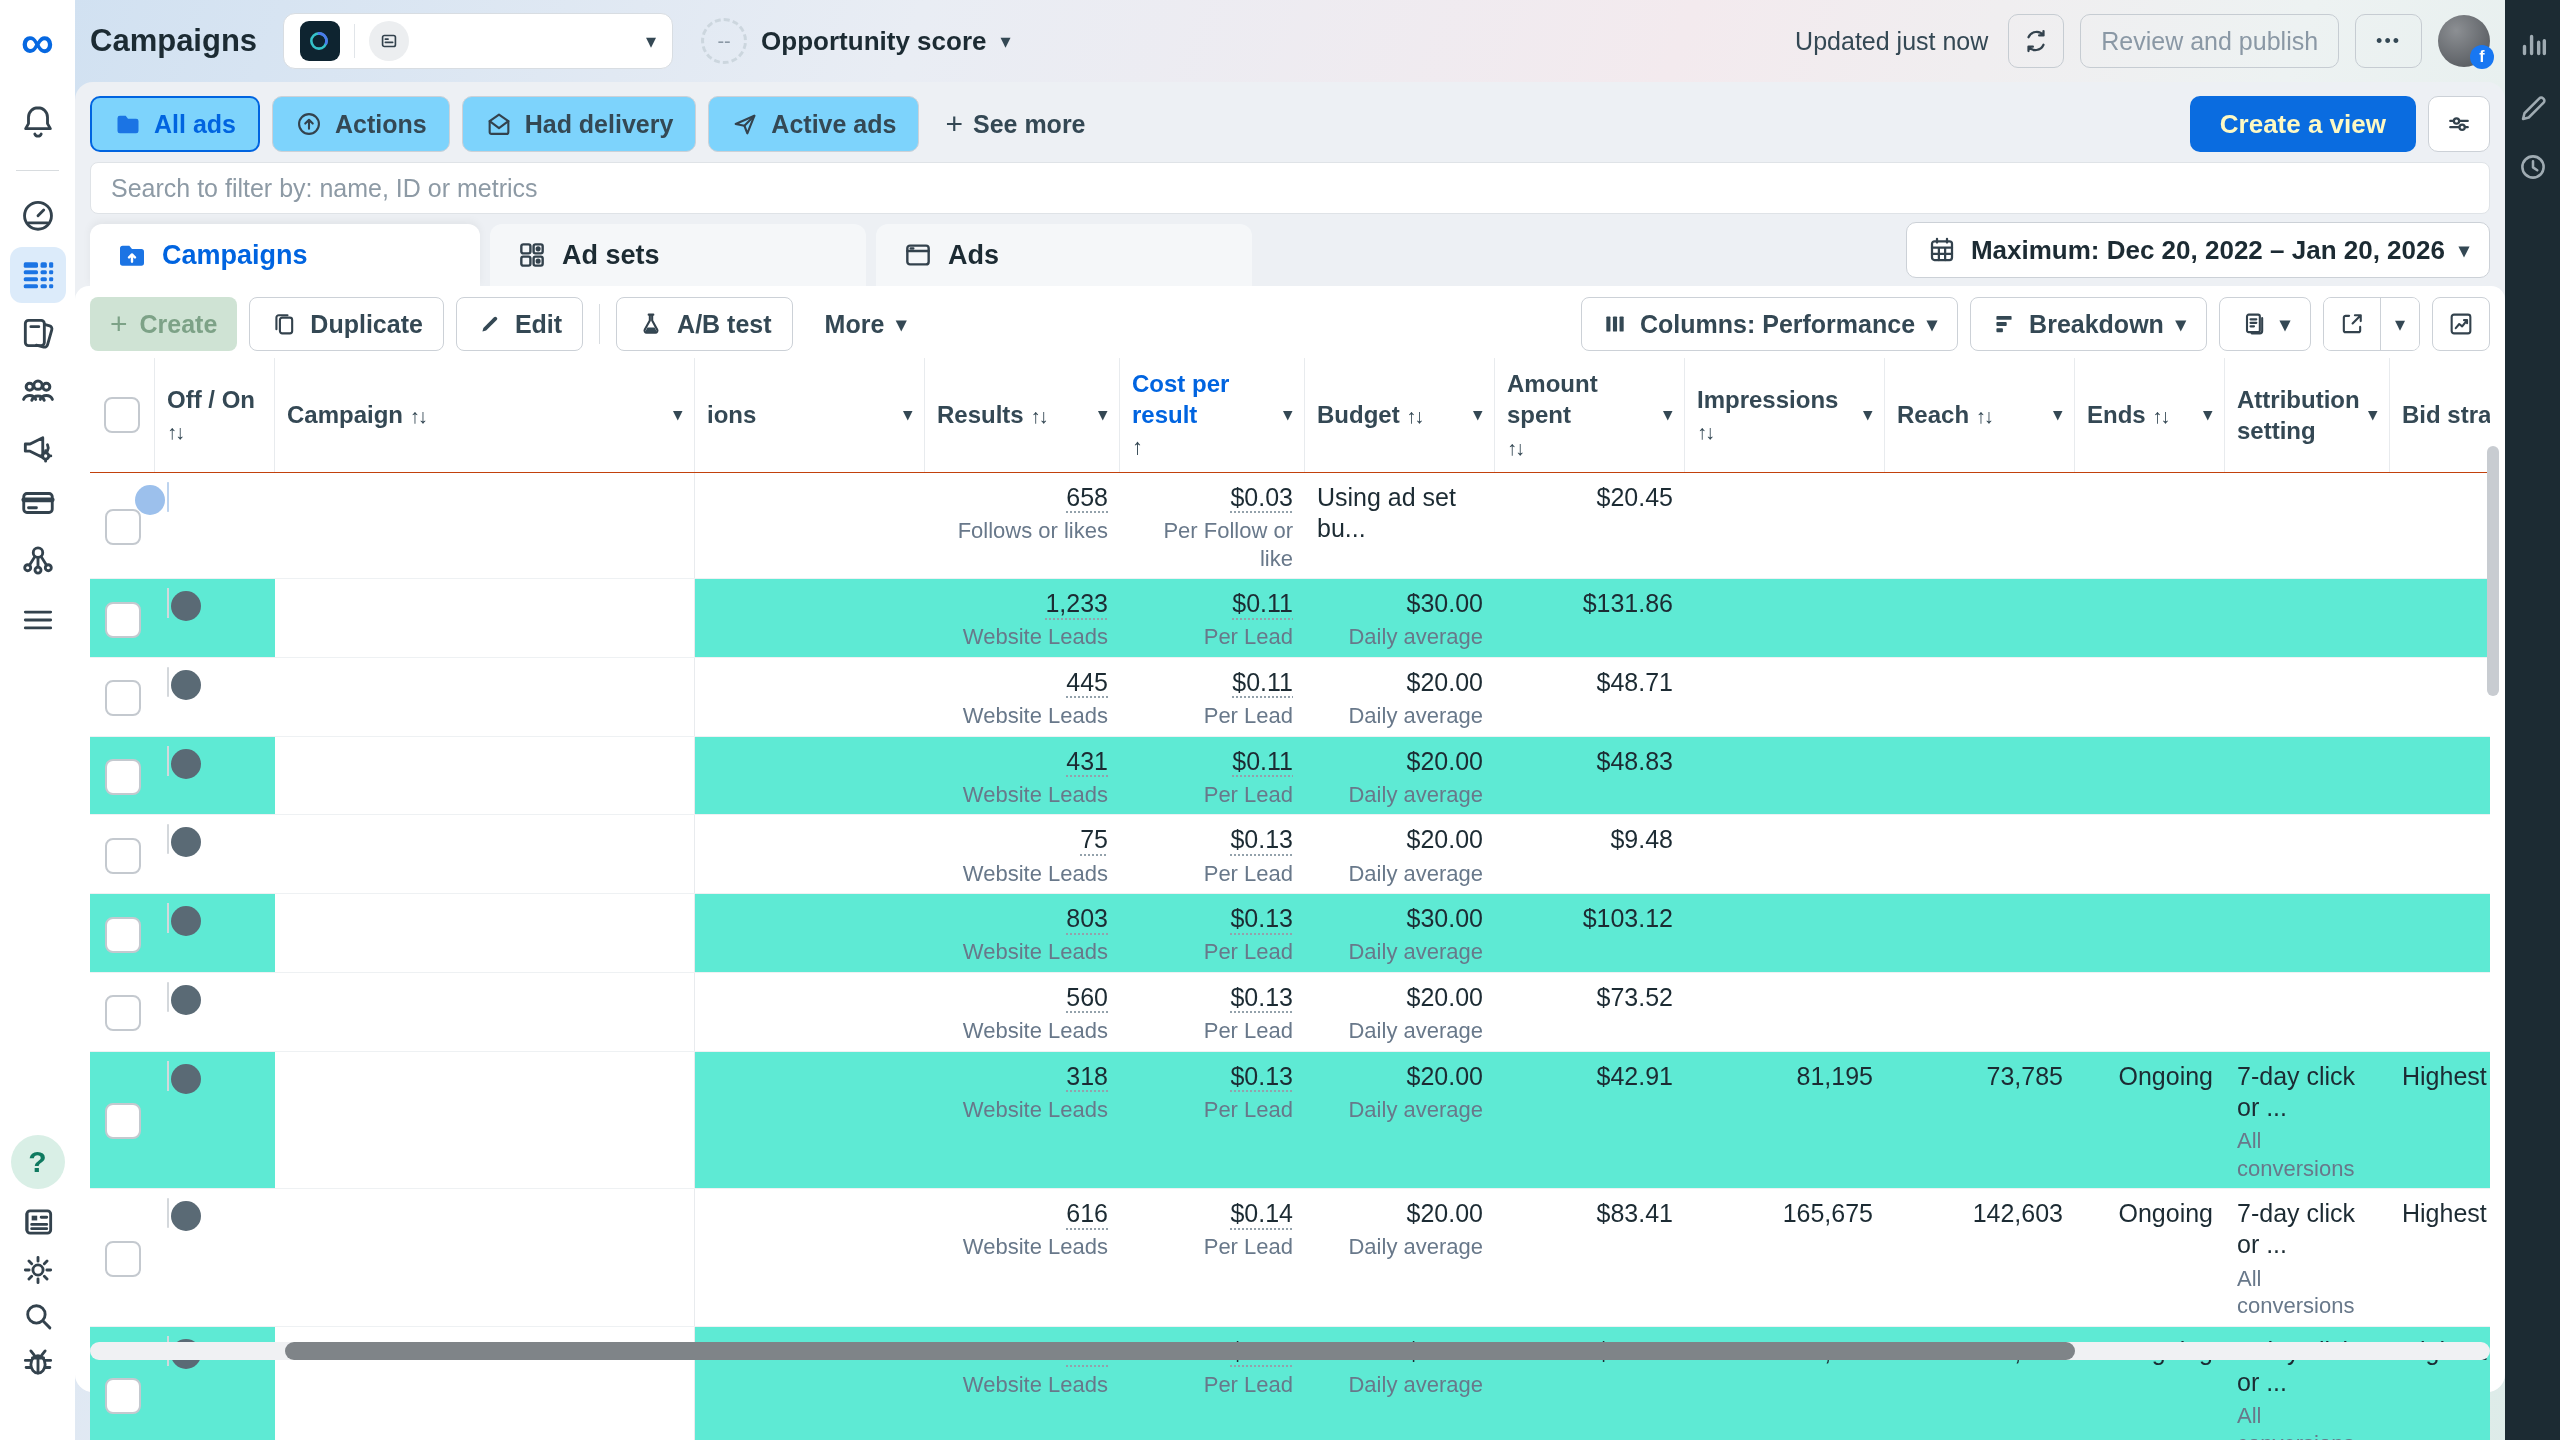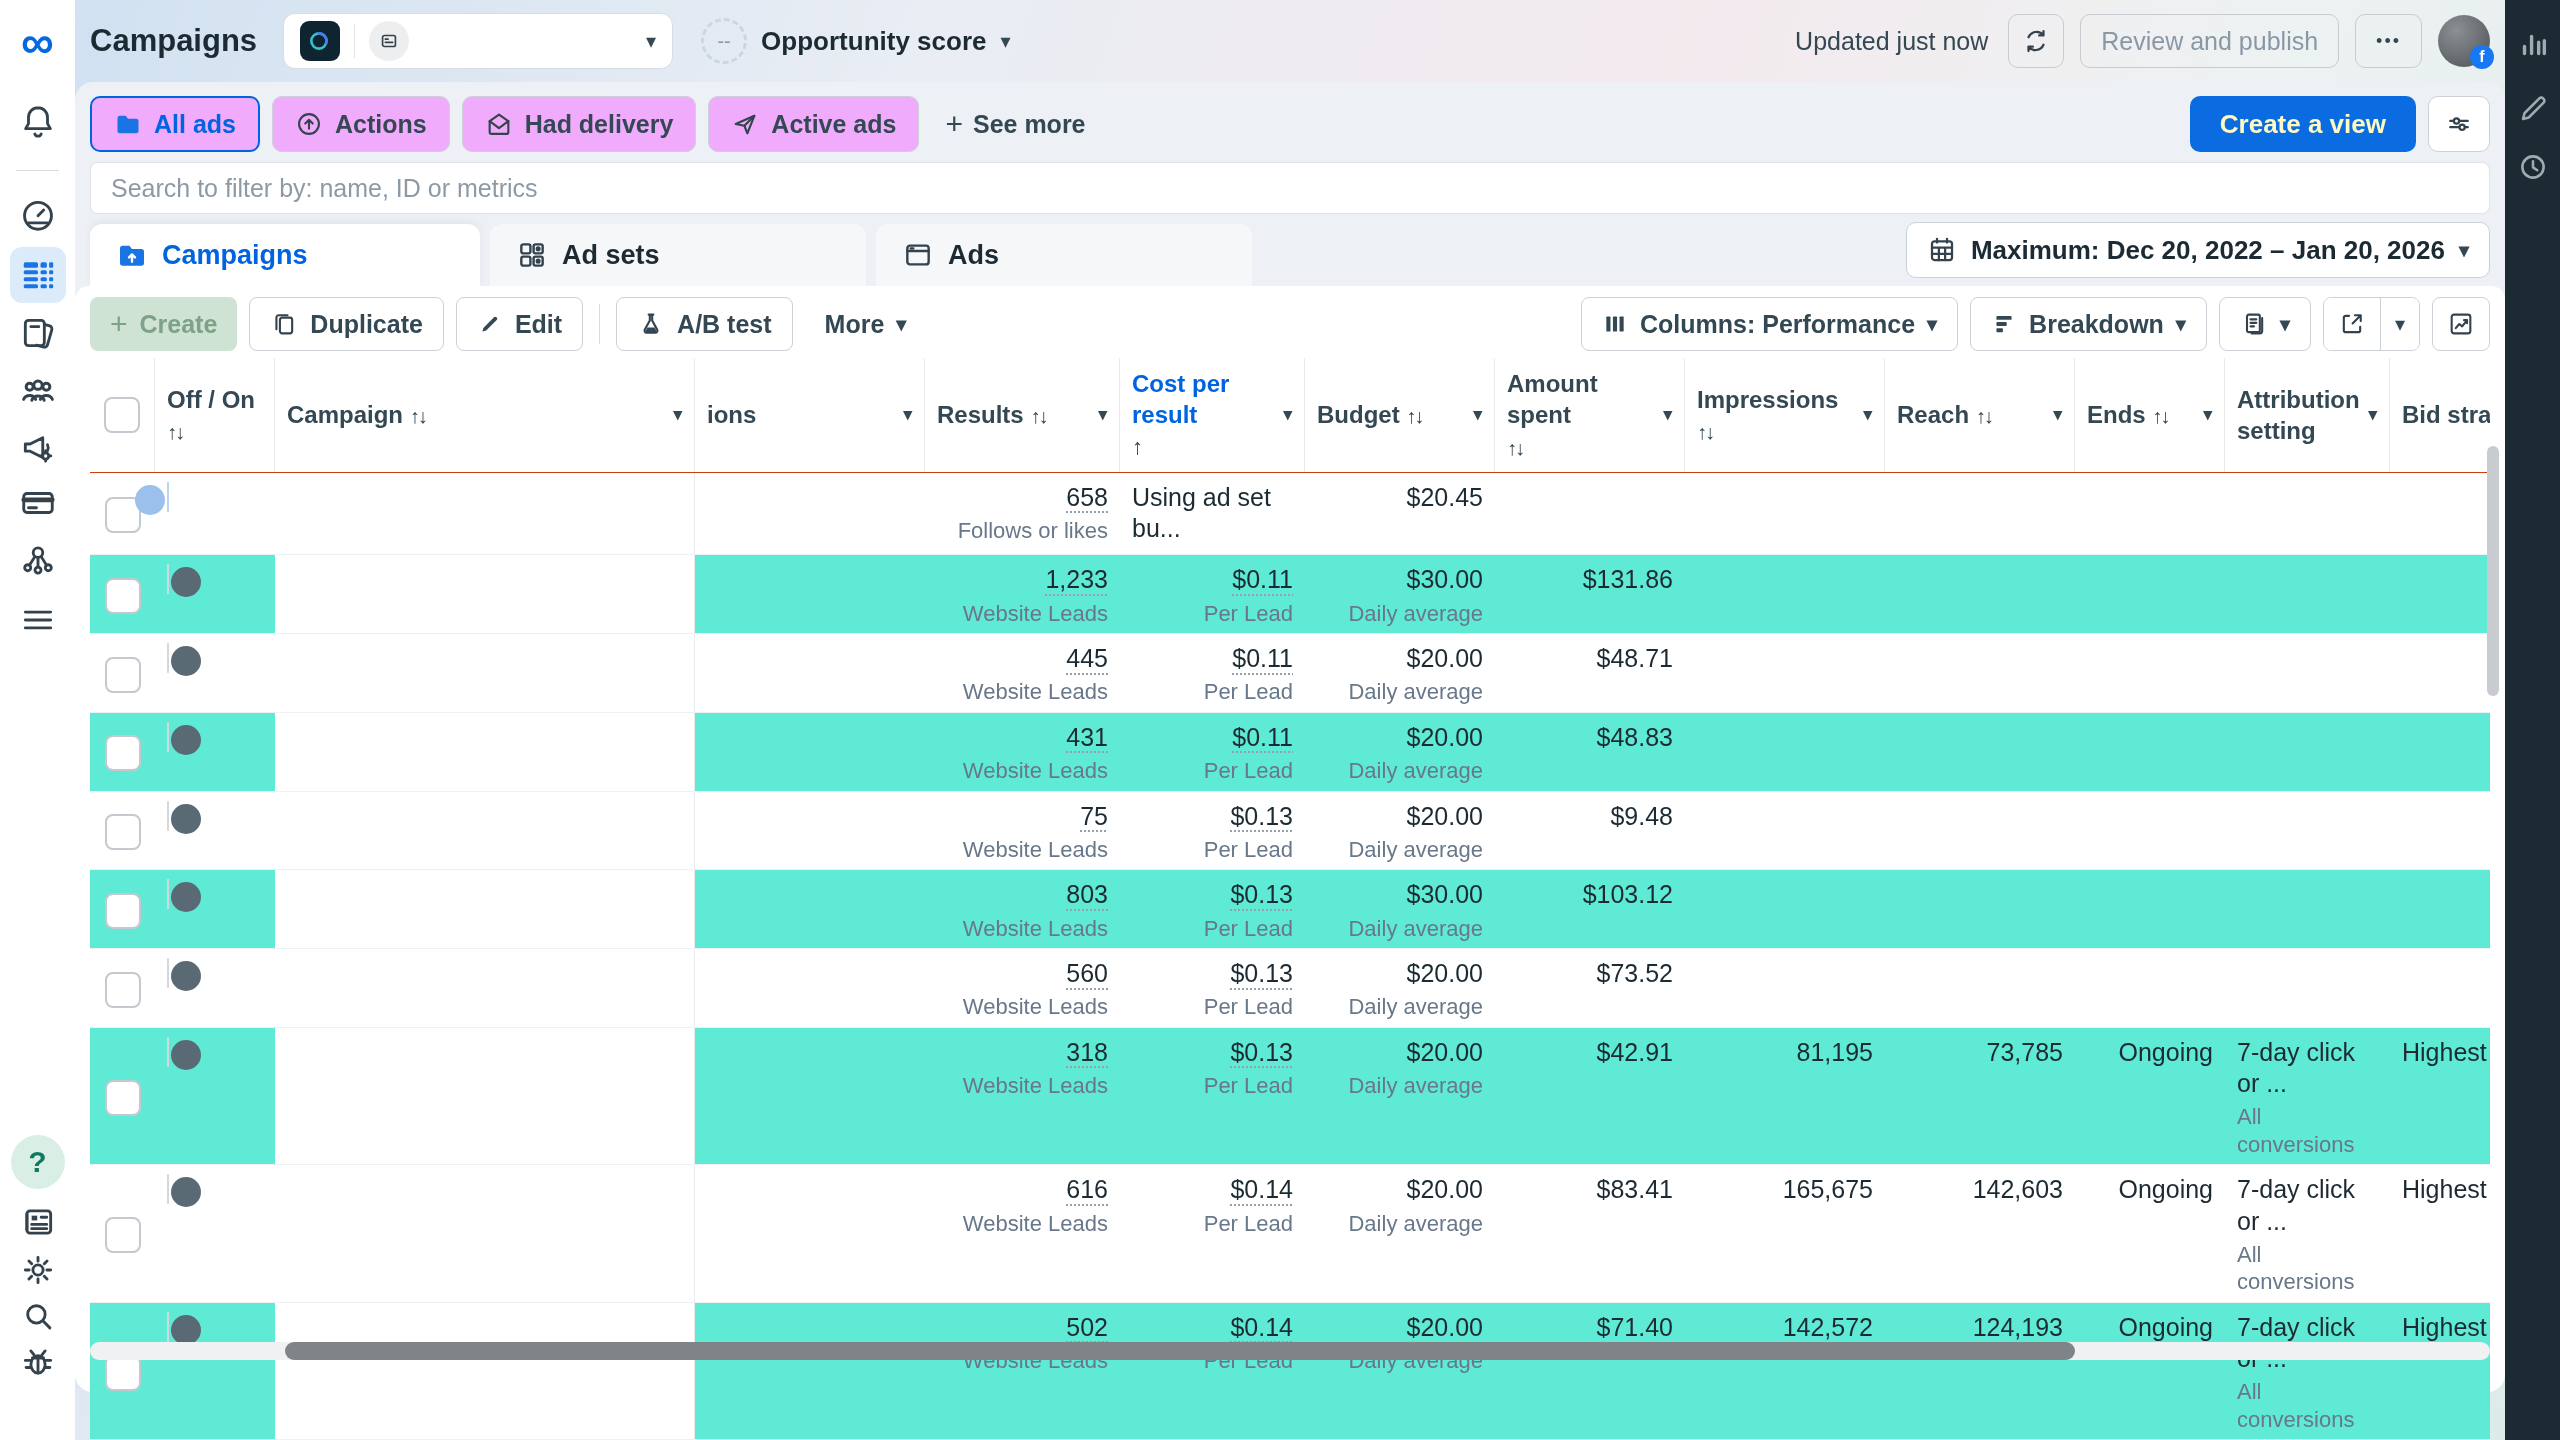--- a/index.html
+++ b/index.html
@@ -42,21 +42,21 @@
   .updated { font-size:25px; color:#344854; margin-right:4px; }
   .tb-btn { height:54px; border:1px solid #c6ccd2; border-radius:10px; background:transparent; display:flex; align-items:center; justify-content:center; padding:0 20px; font-size:25px; cursor:pointer; color:#344854; font-family:inherit; }
   .tb-btn.disabled { color:#8a98a5; }
   .avatar { width:52px; height:52px; border-radius:50%; background:radial-gradient(circle at 35% 30%,#8c8f93,#4d5156); position:relative; cursor:pointer; }
   .avatar .fb { position:absolute; right:-4px; bottom:-2px; width:24px; height:24px; border-radius:50%; background:#1877f2; color:#fff; font-size:16px; font-weight:bold; display:flex; align-items:center; justify-content:center; }
 
   
   .panel { position:absolute; left:75px; top:82px; width:2430px; height:1310px; background:#edf0f4; border-radius:18px; z-index:2; }
 
   .chips-row { position:absolute; left:15px; right:15px; top:14px; height:56px; display:flex; align-items:center; gap:12px; }
-  .chip { height:56px; display:flex; align-items:center; gap:12px; padding:0 22px; background:#f0abfc; border:1px solid #ccd1d7; border-radius:10px; font-size:25px; font-weight:600; color:#344854; cursor:pointer; }
+  .chip { height:56px; display:flex; align-items:center; gap:12px; padding:0 22px; background:#7dd3fc; border:1px solid #ccd1d7; border-radius:10px; font-size:25px; font-weight:600; color:#344854; cursor:pointer; }
   .chip.active { border:2px solid #0064e0; color:#0064e0; }
   .see-more { display:flex; align-items:center; gap:10px; font-size:25px; font-weight:600; color:#344854; padding:0 14px; cursor:pointer; }
   .see-more .plus { font-size:30px; font-weight:400; }
   .create-view { margin-left:auto; height:56px; padding:0 30px; background:#0a6ce0; color:#fef9c3; font-size:26px; font-weight:bold; border:none; border-radius:10px; cursor:pointer; font-family:inherit; }
   .adjust-btn { width:62px; height:56px; background:#fff; border:1px solid #ccd1d7; border-radius:10px; display:flex; align-items:center; justify-content:center; cursor:pointer; }
 
   .search-row { position:absolute; left:15px; right:15px; top:80px; }
   .search-input { width:100%; height:52px; border:1px solid #dfe3e7; border-radius:8px; background:#fff; font-size:25px; padding:0 20px; color:#1c2b33; font-family:inherit; }
   .search-input::placeholder { color:#8d9aa5; }
 
@@ -512,20 +512,24 @@
               <span class="cb"></span>
             </div>
     <div class="rcell"><span class="toggle on"><span class="knob"></span></span></div>
     <div class="rcell c-camp"></div>
     <div class="rcell c-ions"></div>
     <div class="rcell num">
       <span class="val metric-link">658</span>
       <span class="sub">Follows or likes</span>
     </div>
     <div class="rcell num">
+      <span class="val metric-link">$0.03</span>
+      <span class="sub">Per Follow or like</span>
+    </div>
+    <div class="rcell num">
       <span class="val txt-left">Using ad set bu...</span>
       <span class="sub empty"></span>
     </div>
     <div class="rcell num"><span class="val">$20.45</span></div>
     <div class="rcell num"><span class="val empty"></span></div>
     <div class="rcell num"><span class="val empty"></span></div>
     <div class="rcell num"><span class="val empty"></span></div>
     <div class="rcell lft">
       <span class="val empty"></span>
       <span class="sub empty"></span>

